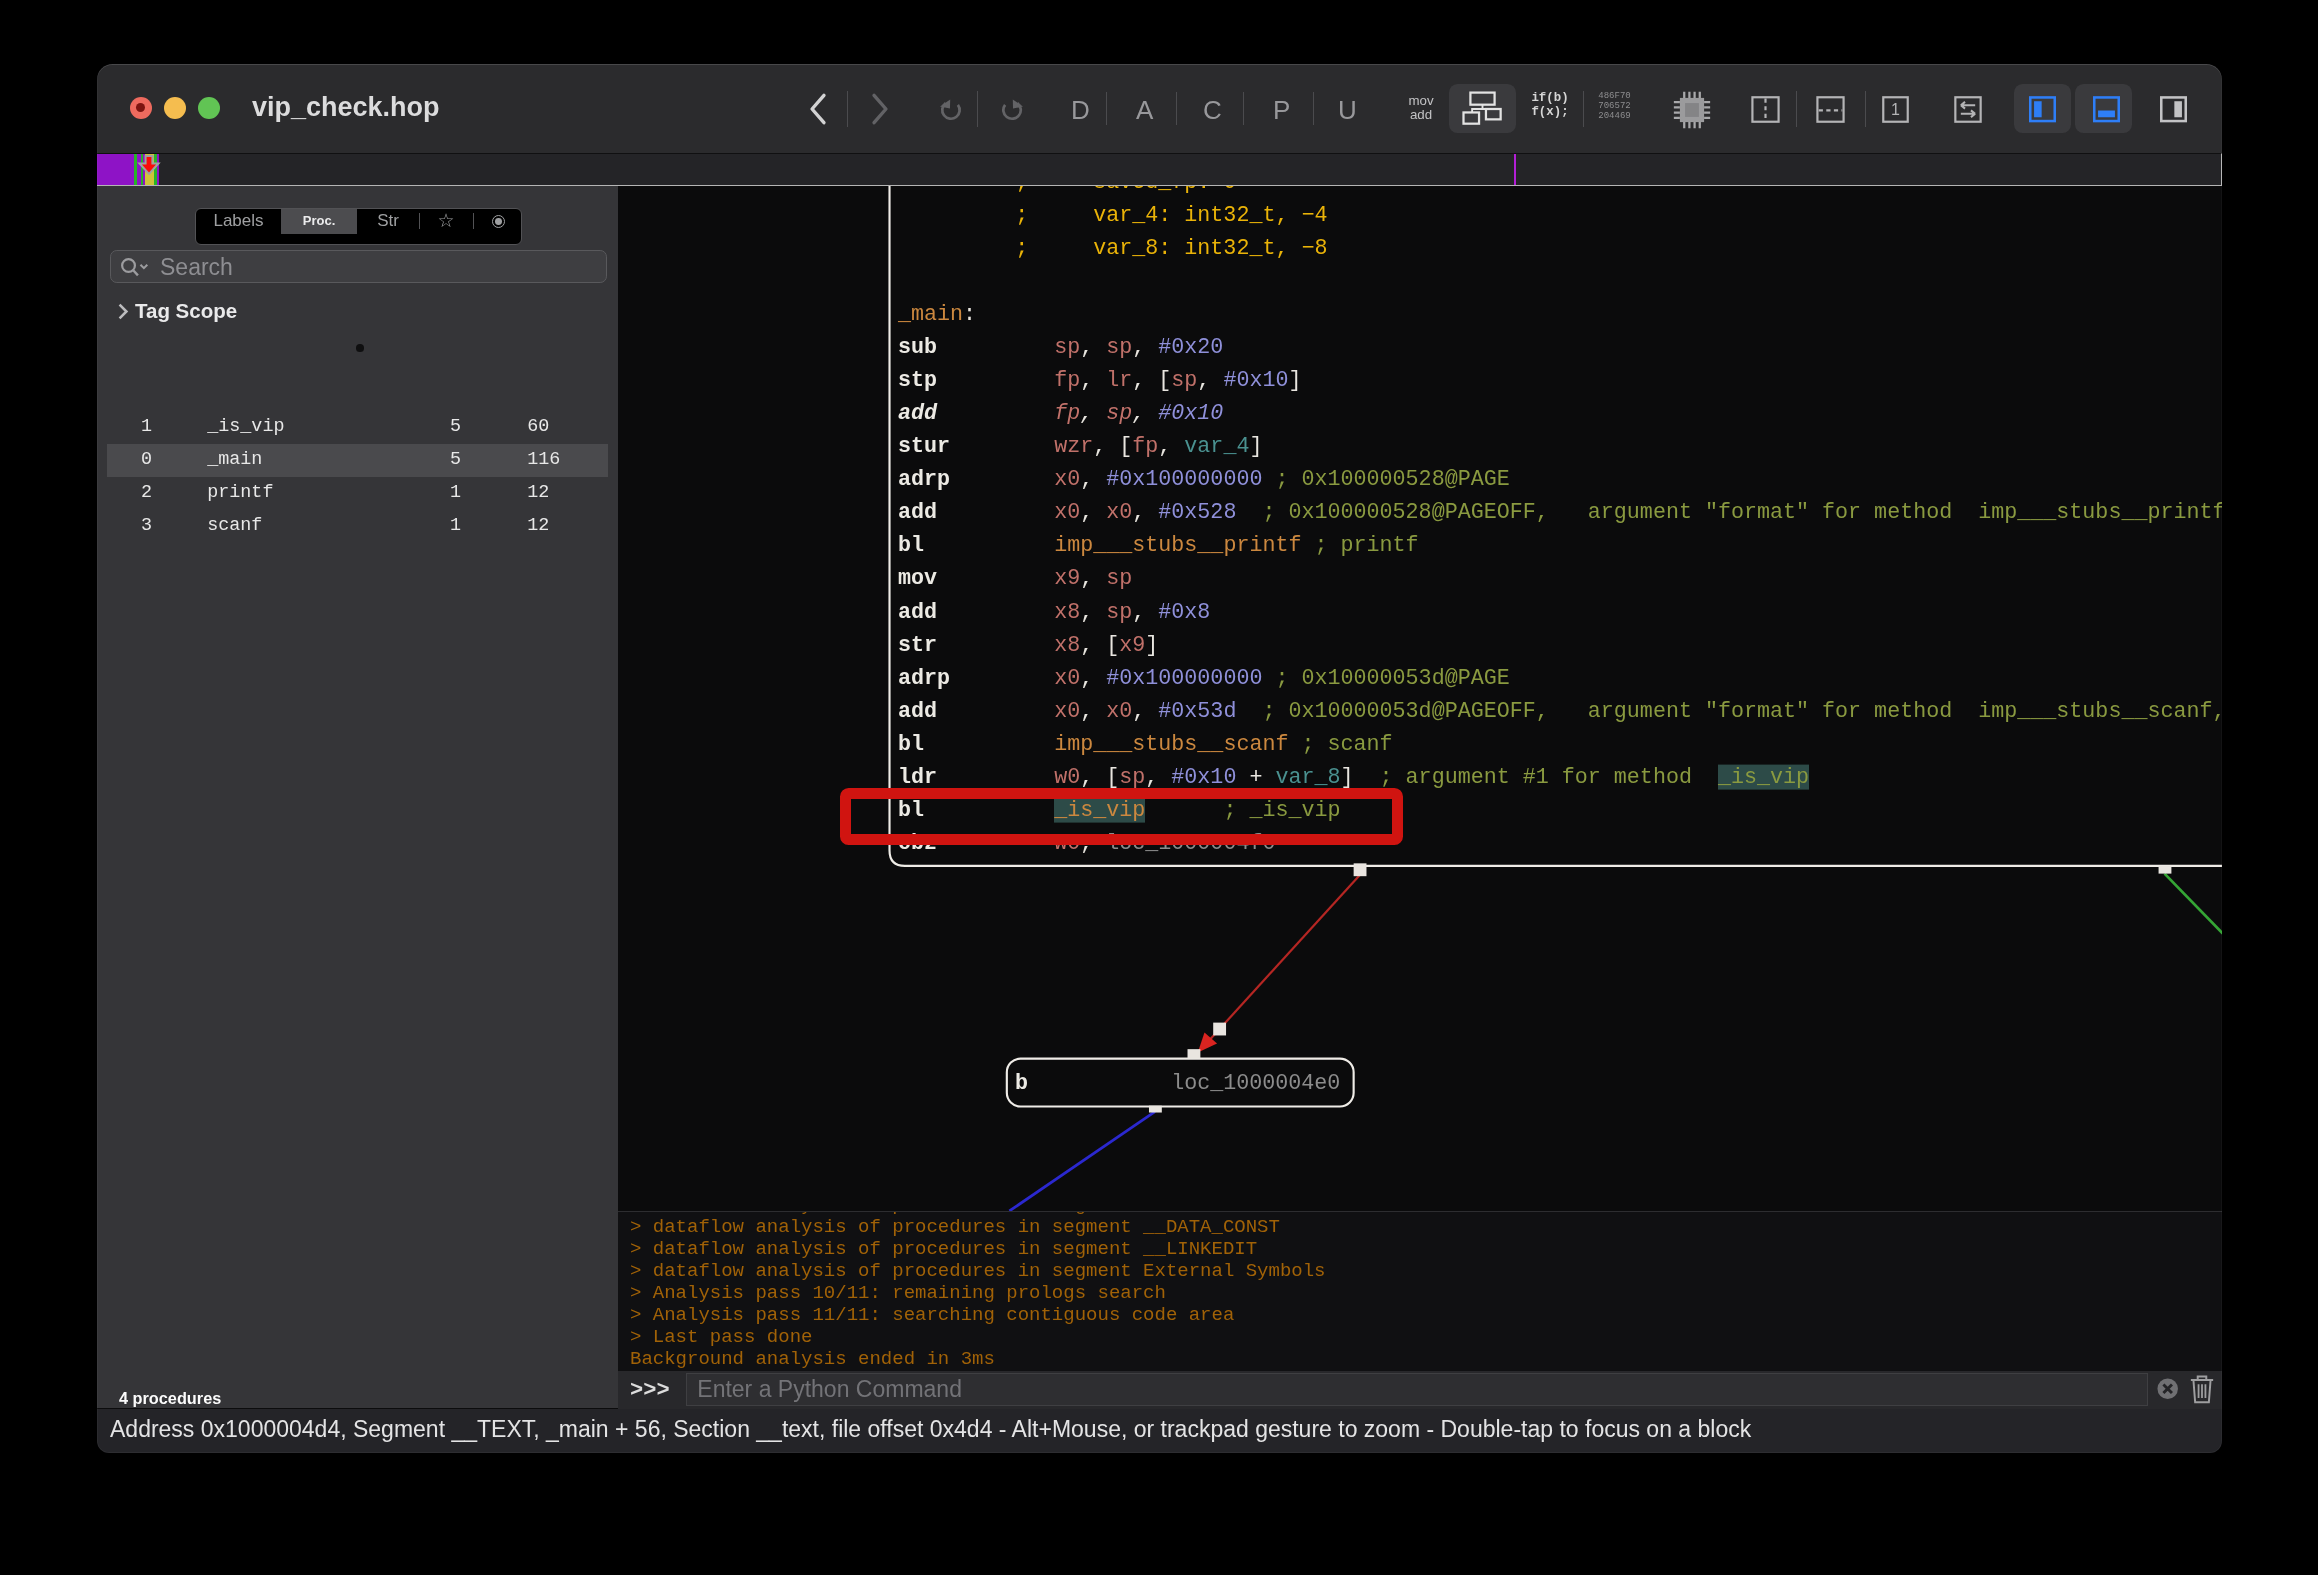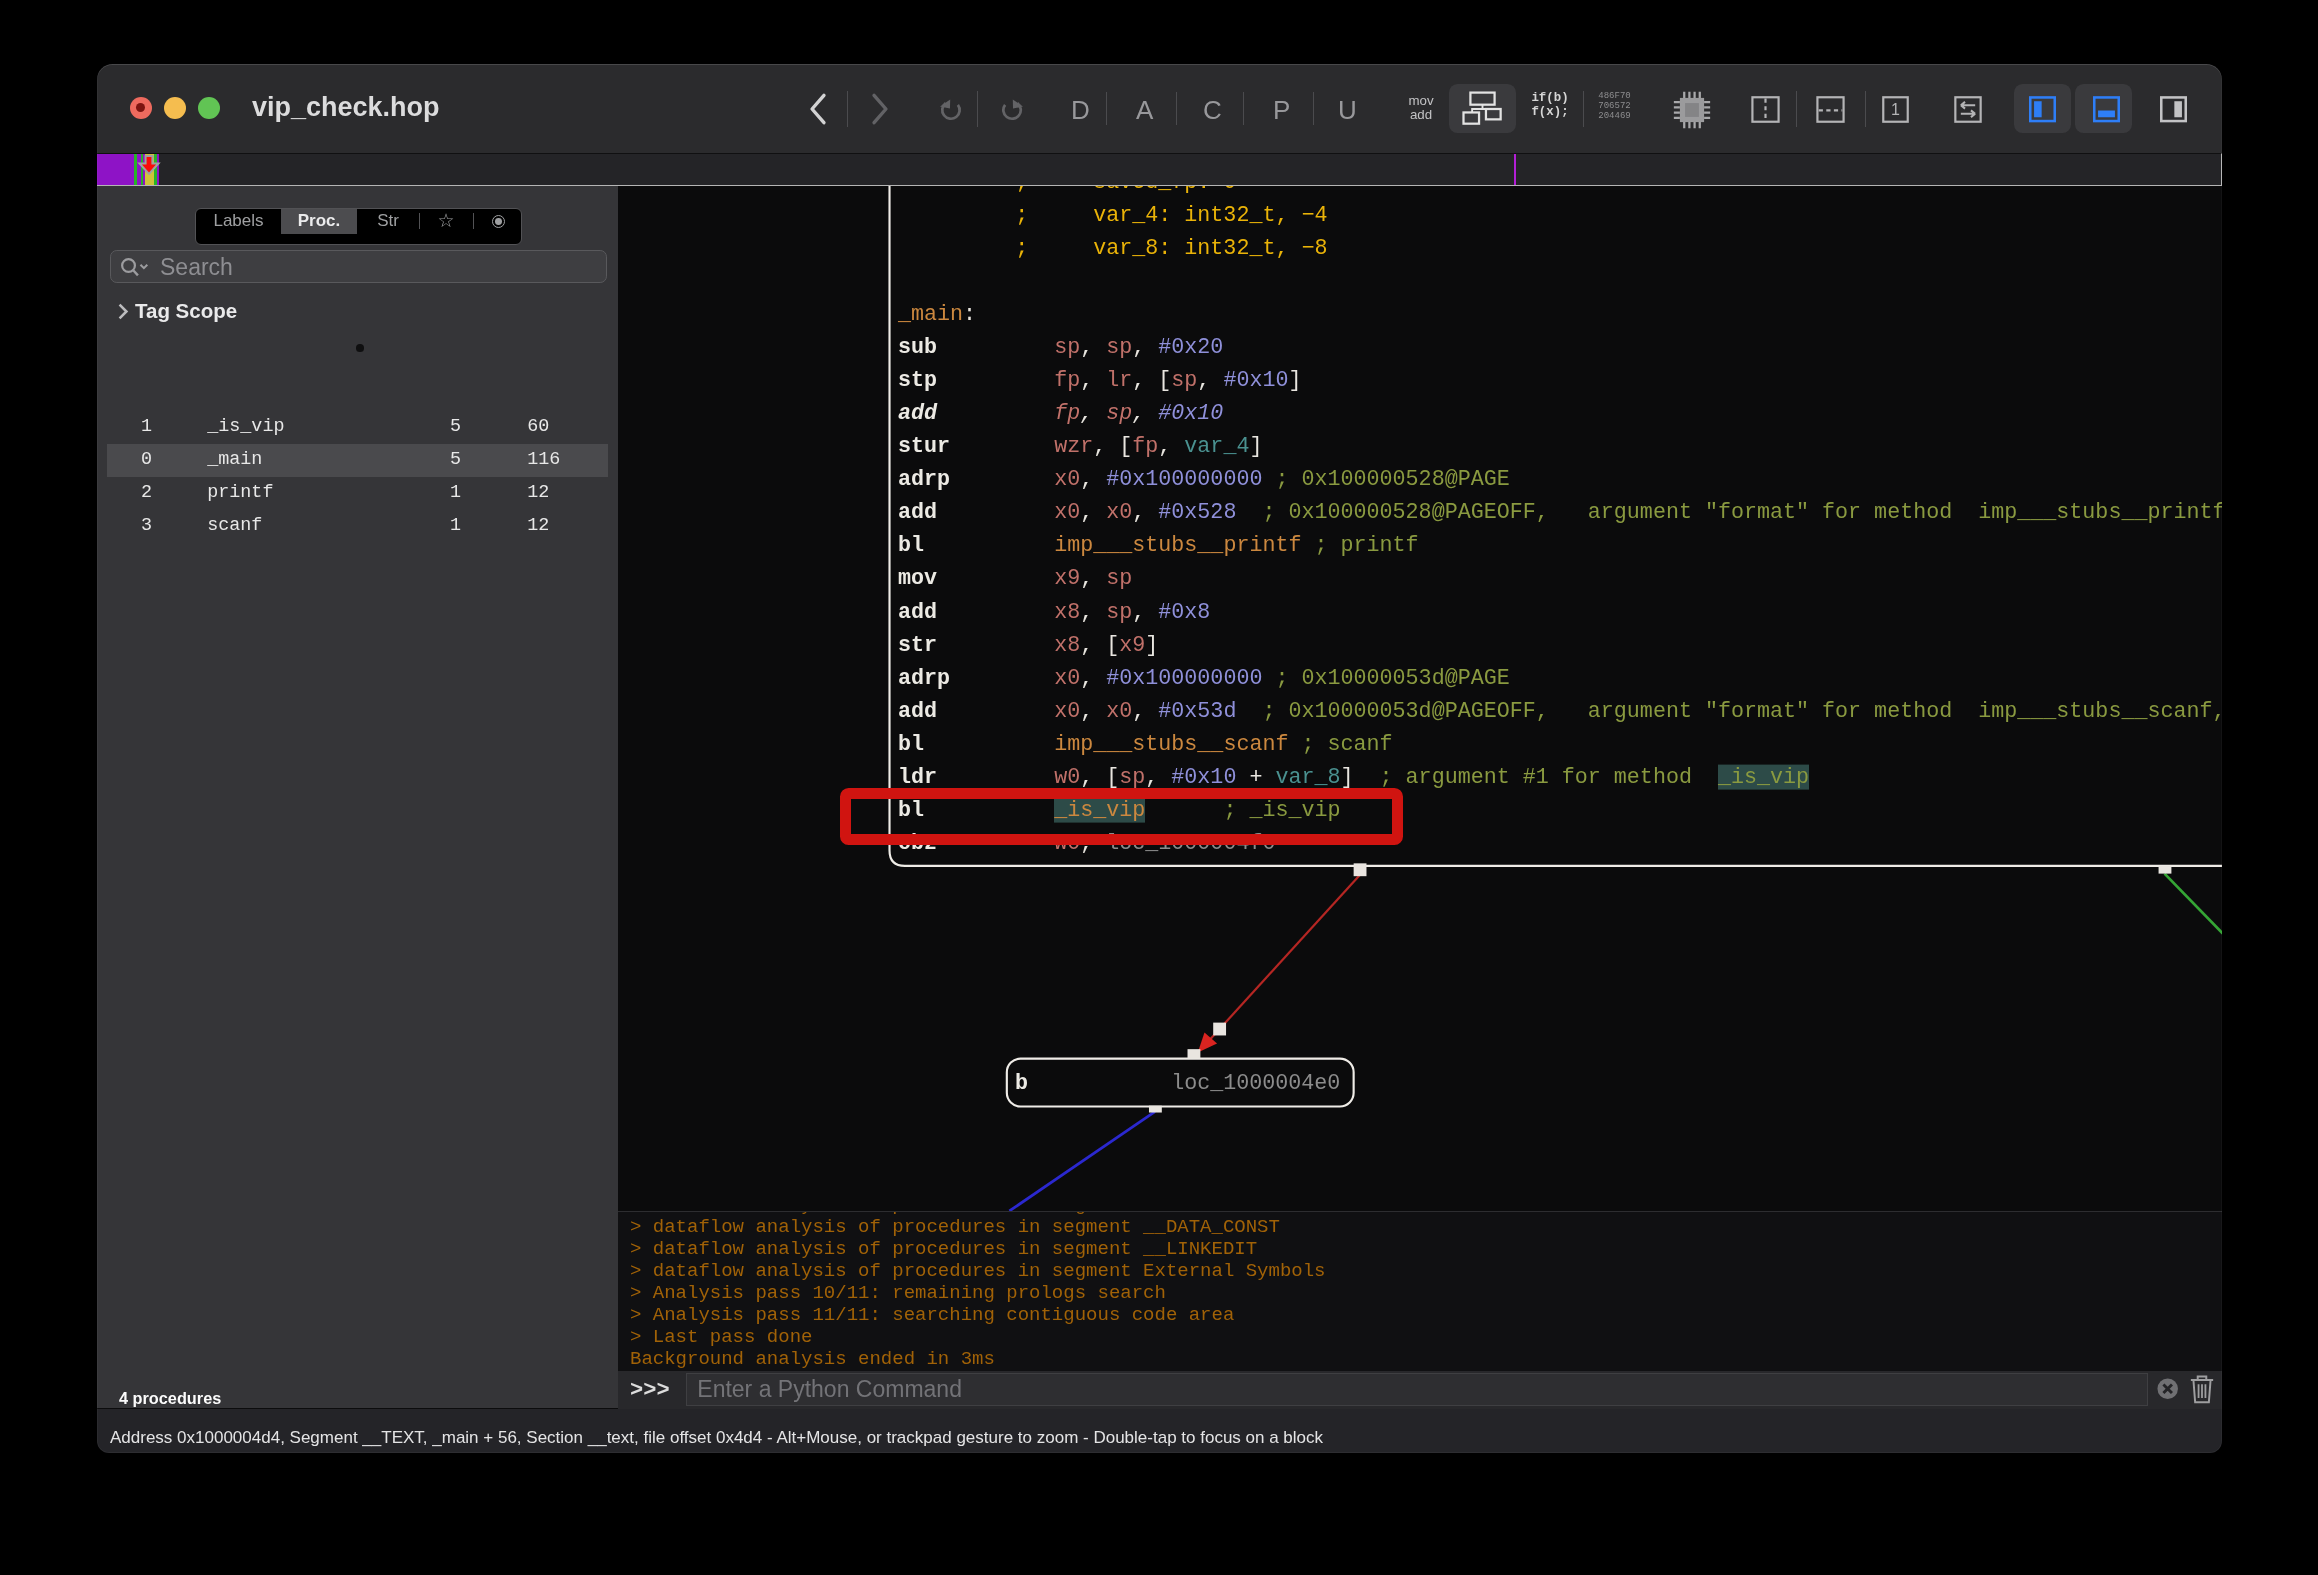--- a/index.html
+++ b/index.html
@@ -162,21 +162,21 @@
     <div class="abs" style="left:1417px;top:0;width:2.1px;height:31px;background:#b31fd6;"></div>
     <svg class="abs" style="left:40px;top:0.9px;" width="24" height="19.7" viewBox="0 0 28 23">
       <path d="M10 1 L18 1 L18 10 L25 10 L14 22 L3 10 L10 10 Z" fill="#fb0b07" stroke="#a0a0a0" stroke-width="2.4"></path>
     </svg>
   </div>
   <div id="sidebar">
 
     <div class="abs" style="left:98px;top:22px;width:327px;height:37px;background:#000000;border:0.9px solid #525255;border-radius:6px;overflow:hidden;">
       <div class="abs" style="left:85px;top:0;width:76px;height:25px;background:#4c4c4f;"></div>
       <div class="abs" style="left:0;top:0;width:85px;height:23px;line-height:23px;text-align:center;font-size:17px;color:#9fa0a2;">Labels</div>
-      <div class="abs" style="left:85px;top:0;width:76px;height:23px;line-height:23px;text-align:center;font-size:17px;font-weight:bold;color:#ebebec;">Proc.</div>
+      <div class="abs" style="left:85px;top:0;width:76px;height:23px;line-height:23px;text-align:center;font-size:13px;font-weight:bold;color:#ebebec;">Proc.</div>
       <div class="abs" style="left:161px;top:0;width:62px;height:23px;line-height:23px;text-align:center;font-size:17px;color:#9fa0a2;">Str</div>
       <div class="abs" style="left:223px;top:0;width:54px;height:23px;line-height:24px;text-align:center;font-size:19px;color:#9fa0a2;">☆</div>
       <div class="abs" style="left:296px;top:6px;width:13px;height:13px;border-radius:50%;border:1.4px solid #9fa0a2;"></div>
         <div class="abs" style="left:299px;top:9px;width:6.8px;height:6.8px;border-radius:50%;background:#9fa0a2;"></div>
       <div class="abs" style="left:223px;top:4.3px;width:0.9px;height:15.4px;background:#525255;"></div>
       <div class="abs" style="left:277px;top:4.3px;width:0.9px;height:15.4px;background:#525255;"></div>
     </div>
 
     <div class="abs" style="left:13px;top:64px;width:497px;height:33px;background:#3e3e41;border:0.9px solid #59595c;border-radius:6.8px;">
       <svg class="abs" style="left:8.6px;top:6px;" width="29" height="20.5" viewBox="0 0 34 24">
@@ -263,16 +263,16 @@
     <svg class="abs" style="left:1571px;top:3.4px;" width="26" height="30" viewBox="0 0 30 35">
       <path d="M2 7 L28 7" stroke="#9e9ea0" stroke-width="2.3" fill="none"></path>
       <path d="M10 7 L10 3 L20 3 L20 7" stroke="#9e9ea0" stroke-width="2.3" fill="none"></path>
       <path d="M5 7 L7 33 L23 33 L25 7" stroke="#9e9ea0" stroke-width="2.3" fill="none"></path>
       <line x1="11" y1="12" x2="11" y2="28" stroke="#9e9ea0" stroke-width="2.1"></line>
       <line x1="15" y1="12" x2="15" y2="28" stroke="#9e9ea0" stroke-width="2.1"></line>
       <line x1="19" y1="12" x2="19" y2="28" stroke="#9e9ea0" stroke-width="2.1"></line>
     </svg>
   </div>
   <div id="statusbar">
-    <div class="abs" style="left:13px;top:19px;font-size:17px;color:#e4e4e5;">Address 0x1000004d4, Segment __TEXT, _main + 56, Section __text, file offset 0x4d4 - Alt+Mouse, or trackpad gesture to zoom - Double-tap to focus on a block</div>
+    <div class="abs" style="left:13px;top:7px;font-size:23px;color:#e4e4e5;">Address 0x1000004d4, Segment __TEXT, _main + 56, Section __text, file offset 0x4d4 - Alt+Mouse, or trackpad gesture to zoom - Double-tap to focus on a block</div>
   </div>
 </div>
 
 
 </body></html>

